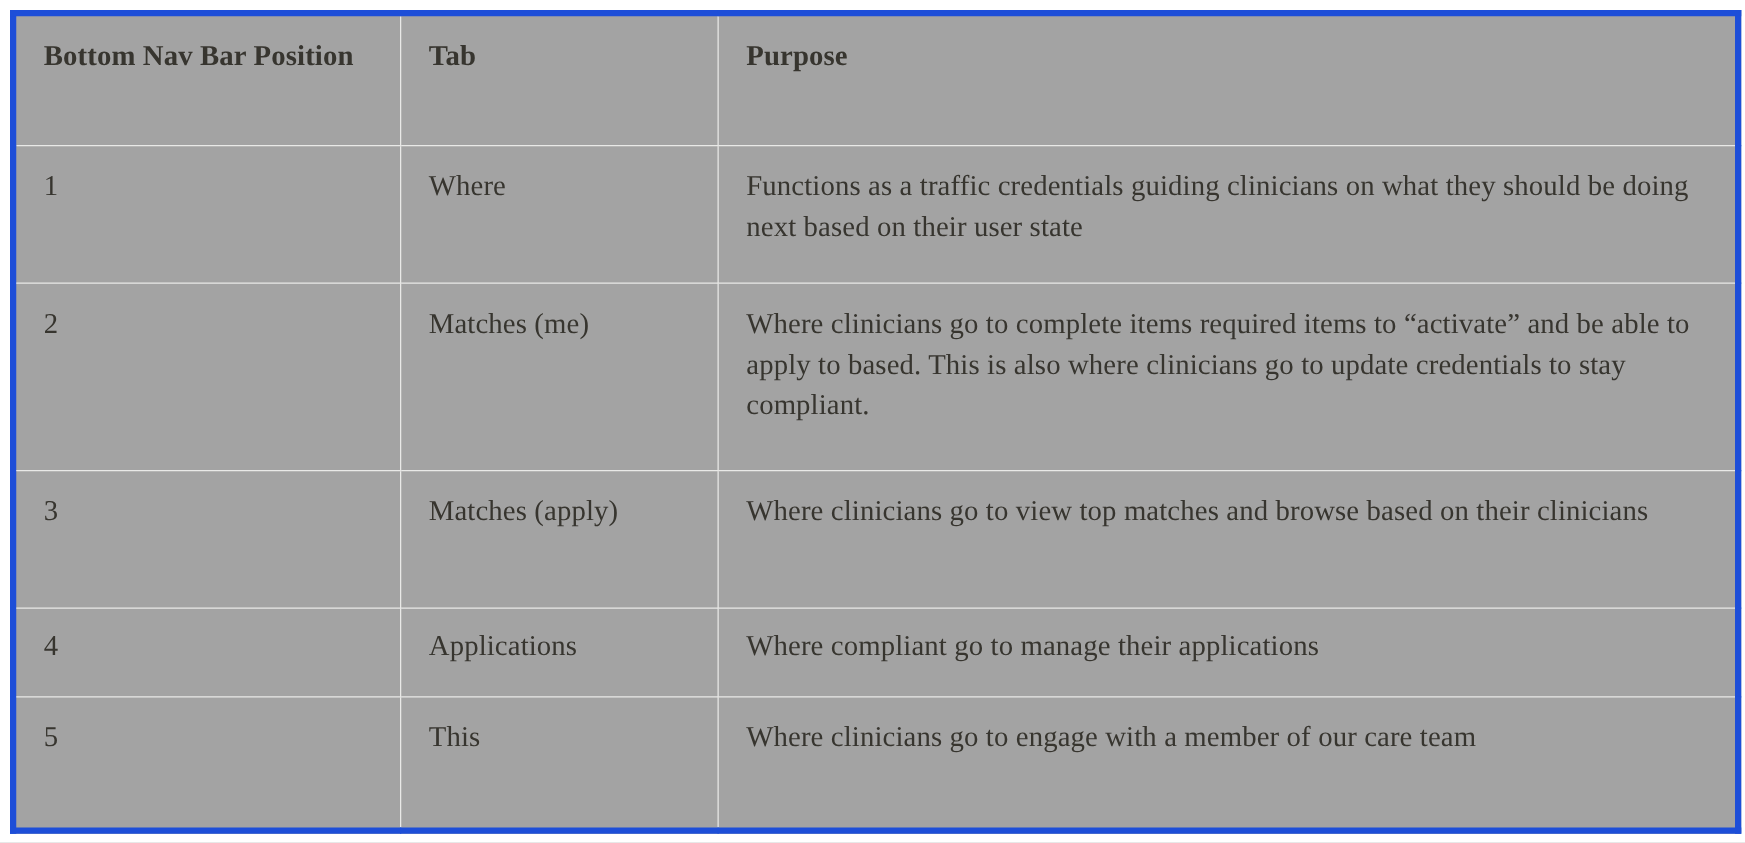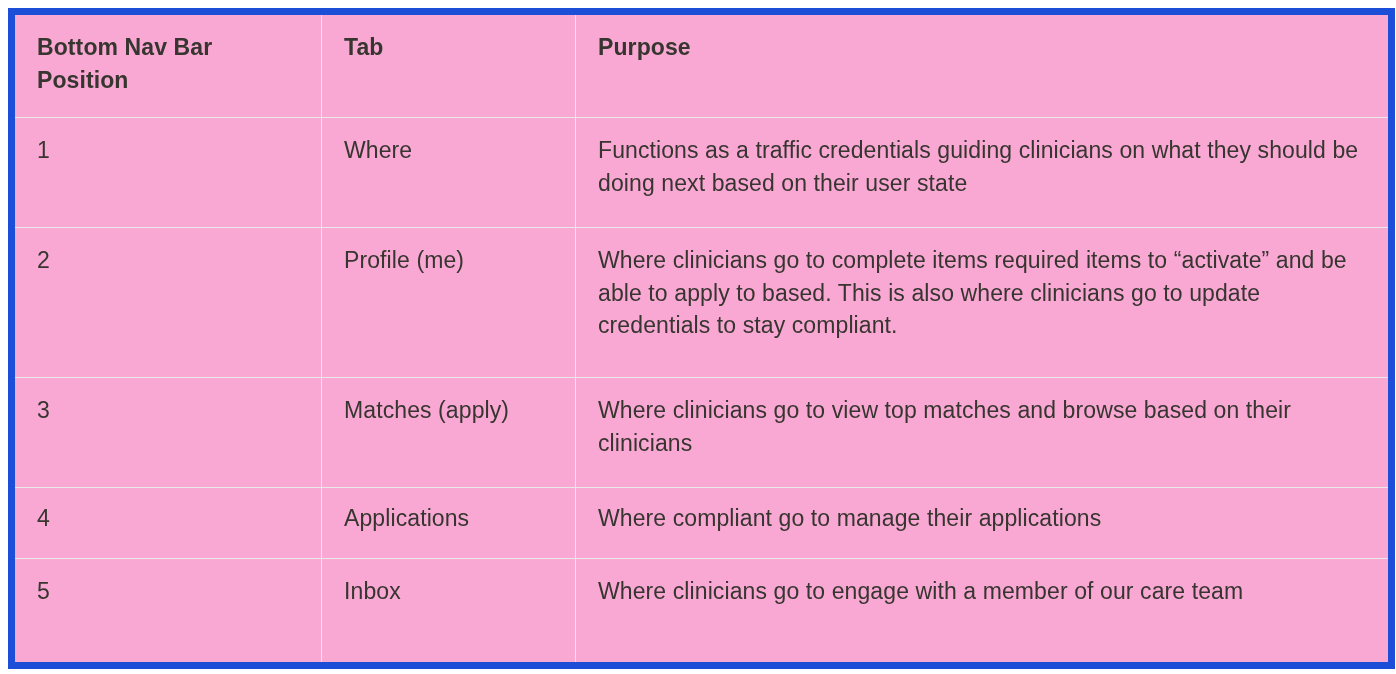--- a/index.html
+++ b/index.html
@@ -19,22 +19,23 @@
     box-sizing: border-box;
     width: 1396px;
     height: 674px;
     padding: 8px 8px 10px 8px;
   }
 
   table.nav-table {
     border-collapse: collapse;
     table-layout: fixed;
     width: 1380px;
-    border: 7px solid #1d4ed8;
-    background: #f9a8d4;
+    border: 5px solid #1d4ed8;
+    background: #a3a3a3;
+    font-family: Liberation Serif, serif;
   }
 
   table.nav-table col.col-position { width: 310px; }
   table.nav-table col.col-tab      { width: 254px; }
   table.nav-table col.col-purpose  { width: 816px; }
 
   table.nav-table th,
   table.nav-table td {
     border-right: 1px solid #e9e9e7;
     border-bottom: 1px solid #e9e9e7;
@@ -113,21 +114,21 @@
         </td>
         <td class="cell-purpose">
           <span class="cell-text">Functions as a traffic credentials guiding clinicians on what they should be doing next based on their user state</span>
         </td>
       </tr>
       <tr class="row-2">
         <td class="cell-position">
           <span class="cell-text">2</span>
         </td>
         <td class="cell-tab">
-          <span class="cell-text">Profile (me)</span>
+          <span class="cell-text">Matches (me)</span>
         </td>
         <td class="cell-purpose">
           <span class="cell-text">Where clinicians go to complete items required items to “activate” and be able to apply to based. This is also where clinicians go to update credentials to stay compliant.</span>
         </td>
       </tr>
       <tr class="row-3">
         <td class="cell-position">
           <span class="cell-text">3</span>
         </td>
         <td class="cell-tab">
@@ -146,21 +147,21 @@
         </td>
         <td class="cell-purpose">
           <span class="cell-text">Where compliant go to manage their applications</span>
         </td>
       </tr>
       <tr class="row-5">
         <td class="cell-position">
           <span class="cell-text">5</span>
         </td>
         <td class="cell-tab">
-          <span class="cell-text">Inbox</span>
+          <span class="cell-text">This</span>
         </td>
         <td class="cell-purpose">
           <span class="cell-text">Where clinicians go to engage with a member of our care team</span>
         </td>
       </tr>
     </tbody>
   </table>
 </div>
 
 </body></html>

